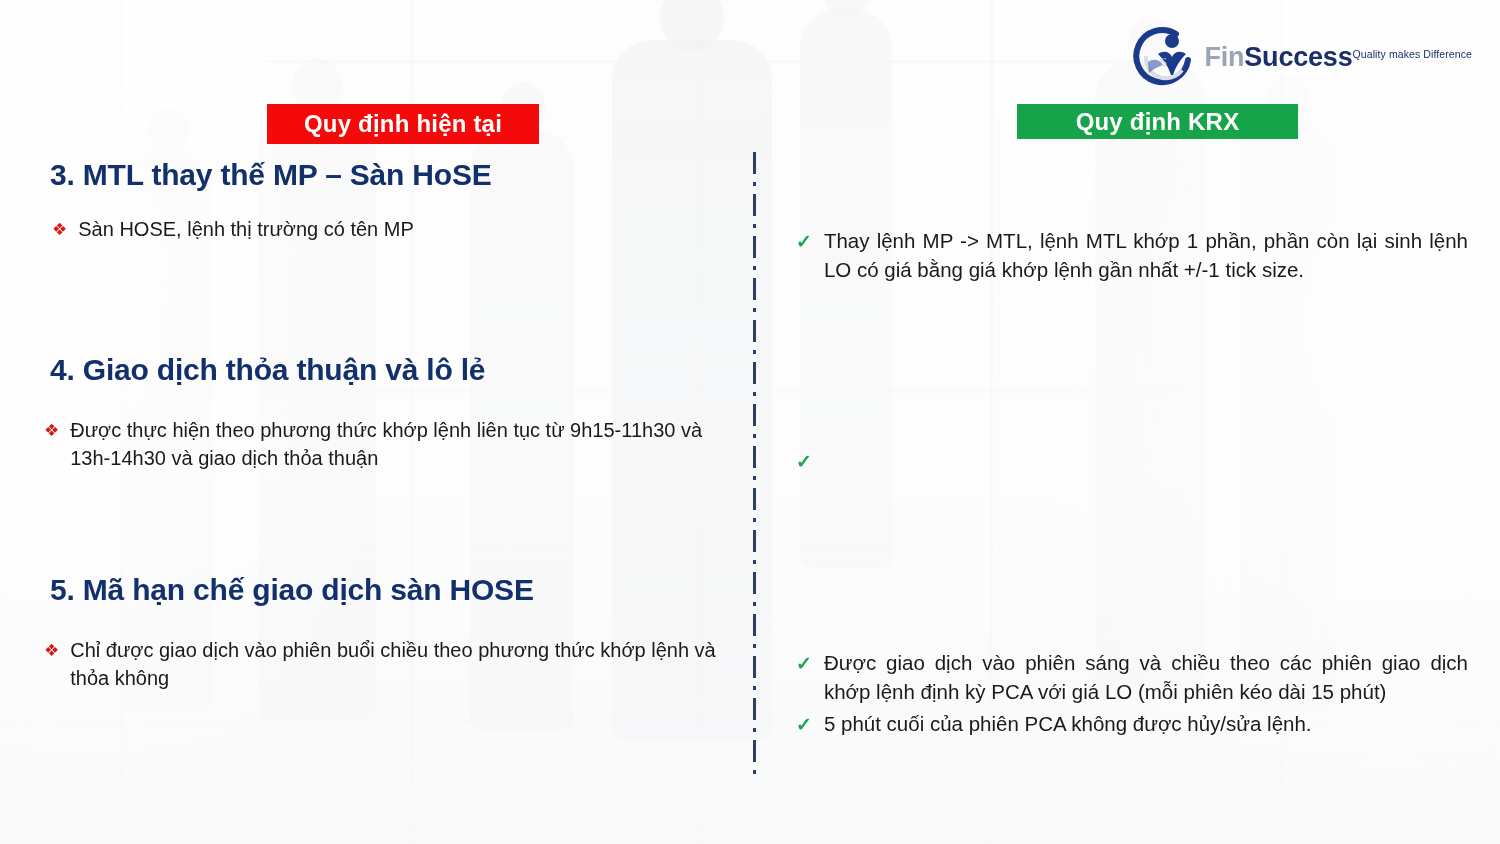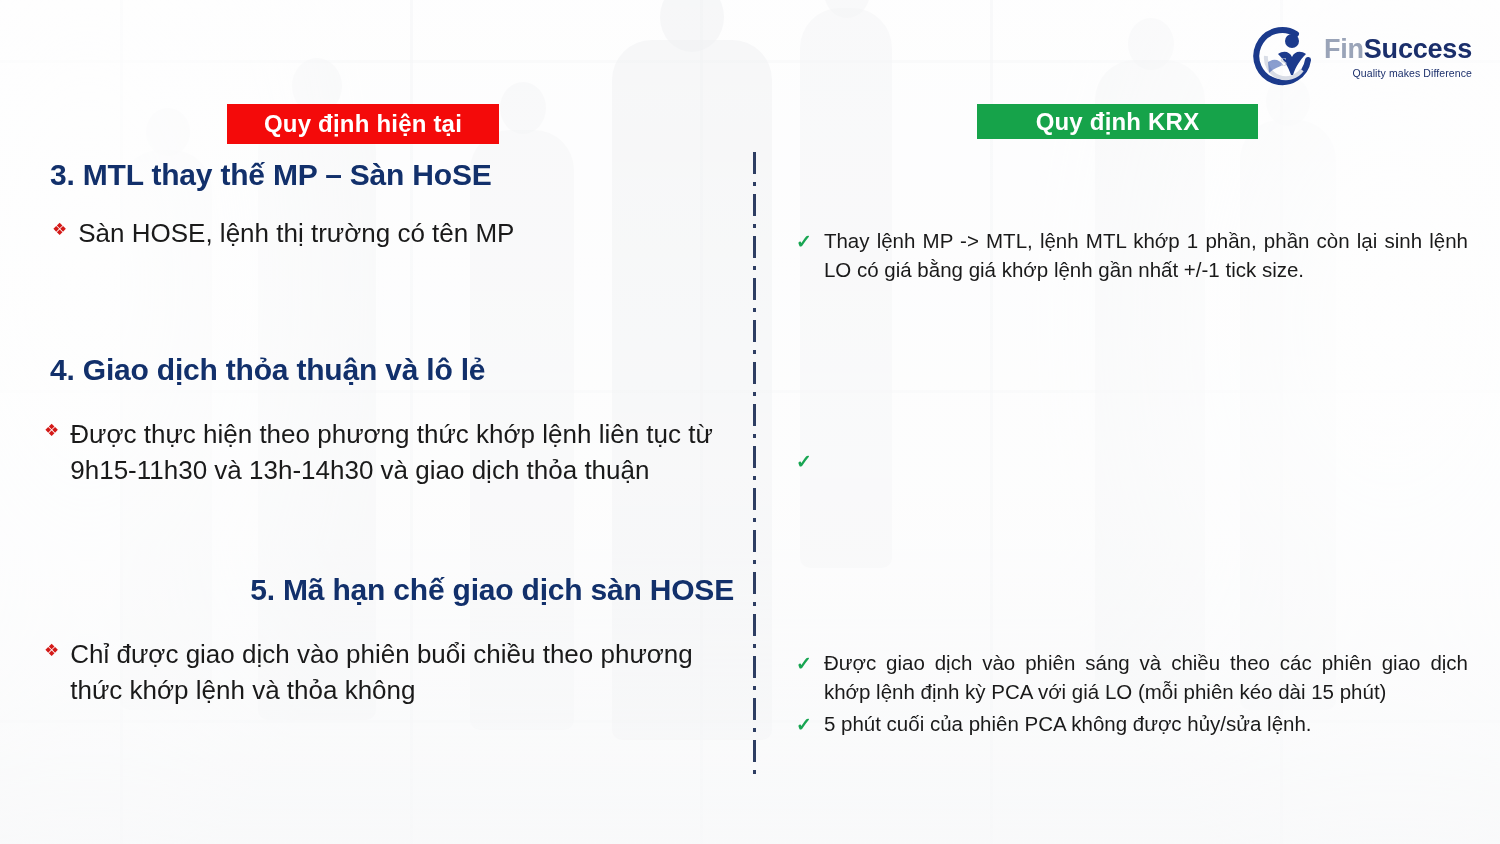--- a/index.html
+++ b/index.html
@@ -62,40 +62,41 @@
   .logo {
     position: absolute;
     right: 28px;
     top: 26px;
     display: flex;
     align-items: center;
     gap: 8px;
     z-index: 6;
   }
   .logo-mark { width: 64px; height: 62px; flex: 0 0 auto; }
-  .logo-text { display: flex; flex-direction: column; line-height: 1; justify-content: flex-end; }
+  .logo-text { display: flex; flex-direction: row; line-height: 1; justify-content: flex-end; }
   .logo-word { font-size: 27px; font-weight: 700; letter-spacing: -.2px; }
   .logo-fin { color: #9aa4b8; }
   .logo-success { color: #1b2f6b; }
   .logo-tag {
     font-size: 10.5px; font-weight: 400; color: #1b2f6b;
     margin-top: 5px; letter-spacing: .1px; text-align: right;
   }
 
   
   .badge {
     position: absolute;
     z-index: 5;
     display: flex;
     align-items: center;
     justify-content: center;
     color: #ffffff;
     font-weight: 700;
     font-size: 24px;
     letter-spacing: .2px;
+    margin-left: 40px;
   }
   .badge-left  { left: 227px; top: 104px; width: 272px; height: 40px; background: #f40a0a; }
   .badge-right { left: 977px; top: 104px; width: 281px; height: 35px; background: #16a34a; }
 
   
   .divider {
     position: absolute;
     left: 753px;
     top: 152px;
     width: 3px;
@@ -142,21 +143,21 @@
     gap: 11px;
   }
   .bullet-mark {
     flex: 0 0 auto;
     line-height: 1;
     font-size: 17px;
     color: #d41a18;
     margin-top: 6px;
   }
   .bullet-text {
-    font-size: 26px;
+    font-size: 20px;
     color: #1a1a1a;
     line-height: 1.42;
   }
 
   .check-row {
     display: flex;
     align-items: flex-start;
     gap: 12px;
   }
   .check-mark {
@@ -178,21 +179,21 @@
   
   .blk-l1 { position: absolute; left: 0;  top: 0;   width: 690px; }
   .blk-l1 .sec-heading { margin-left: 6px; }
   .blk-l1 .bullet-row  { margin-top: 22px; margin-left: 8px; }
 
   .blk-l2 { position: absolute; left: 0; top: 195px; width: 690px; }
   .blk-l2 .sec-heading { margin-left: 6px; }
   .blk-l2 .bullet-row  { margin-top: 28px; margin-left: 0; }
 
   .blk-l3 { position: absolute; left: 0; top: 415px; width: 690px; }
-  .blk-l3 .sec-heading { margin-left: 21px; text-align: right; }
+  .blk-l3 .sec-heading { margin-left: 6px; }
   .blk-l3 .bullet-row  { margin-top: 28px; margin-left: 0; }
 
   .blk-r1 { position: absolute; left: 0; top: 68px;  width: 672px; }
   .blk-r2 { position: absolute; left: 0; top: 288px; width: 672px; }
   .blk-r3 { position: absolute; left: 0; top: 490px; width: 672px; }
   .blk-r3 .check-row + .check-row { margin-top: 3px; }
 </style>
 </head>
 <body>
 

